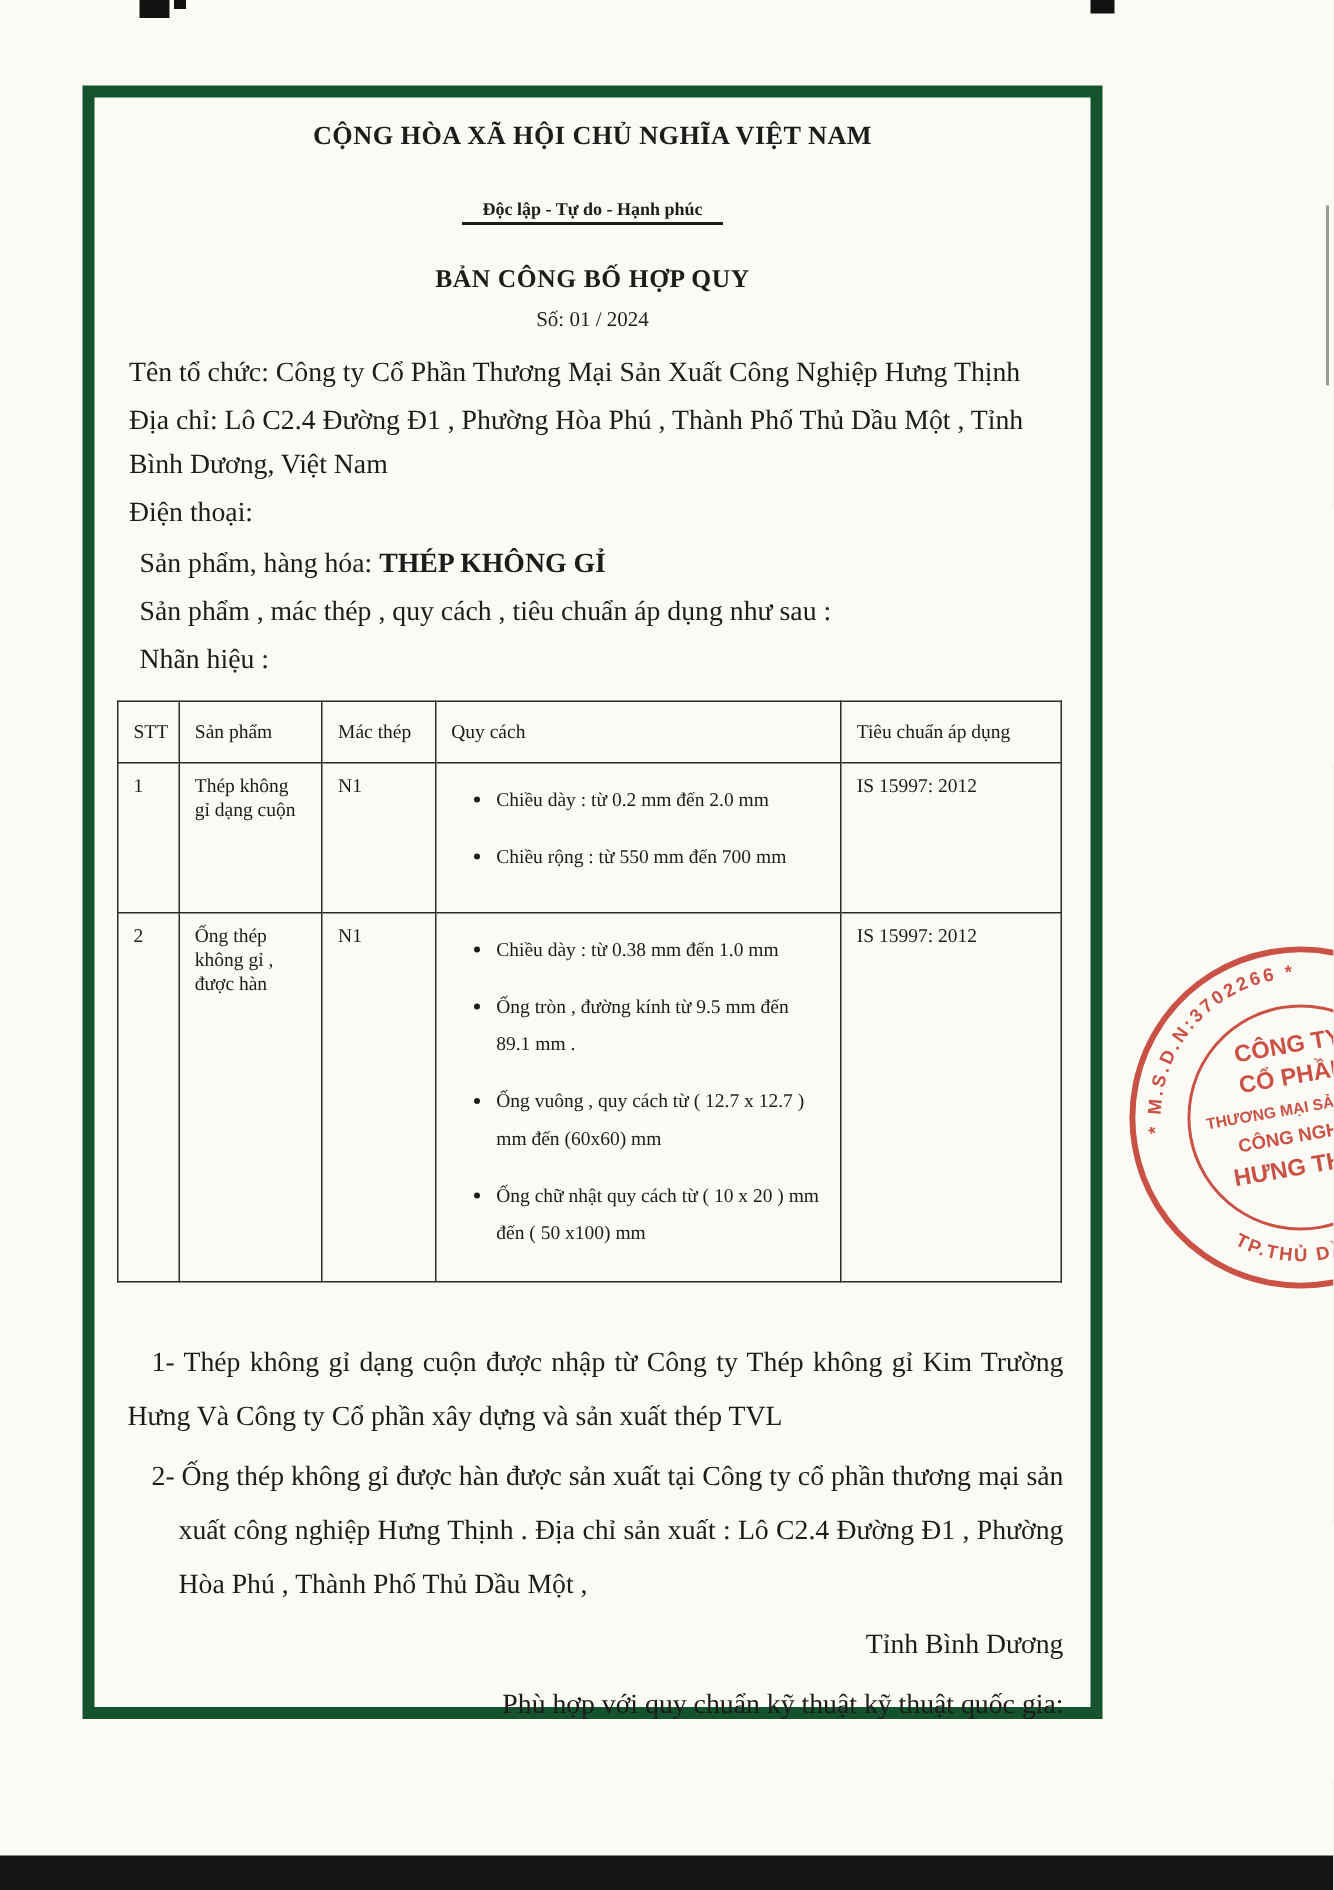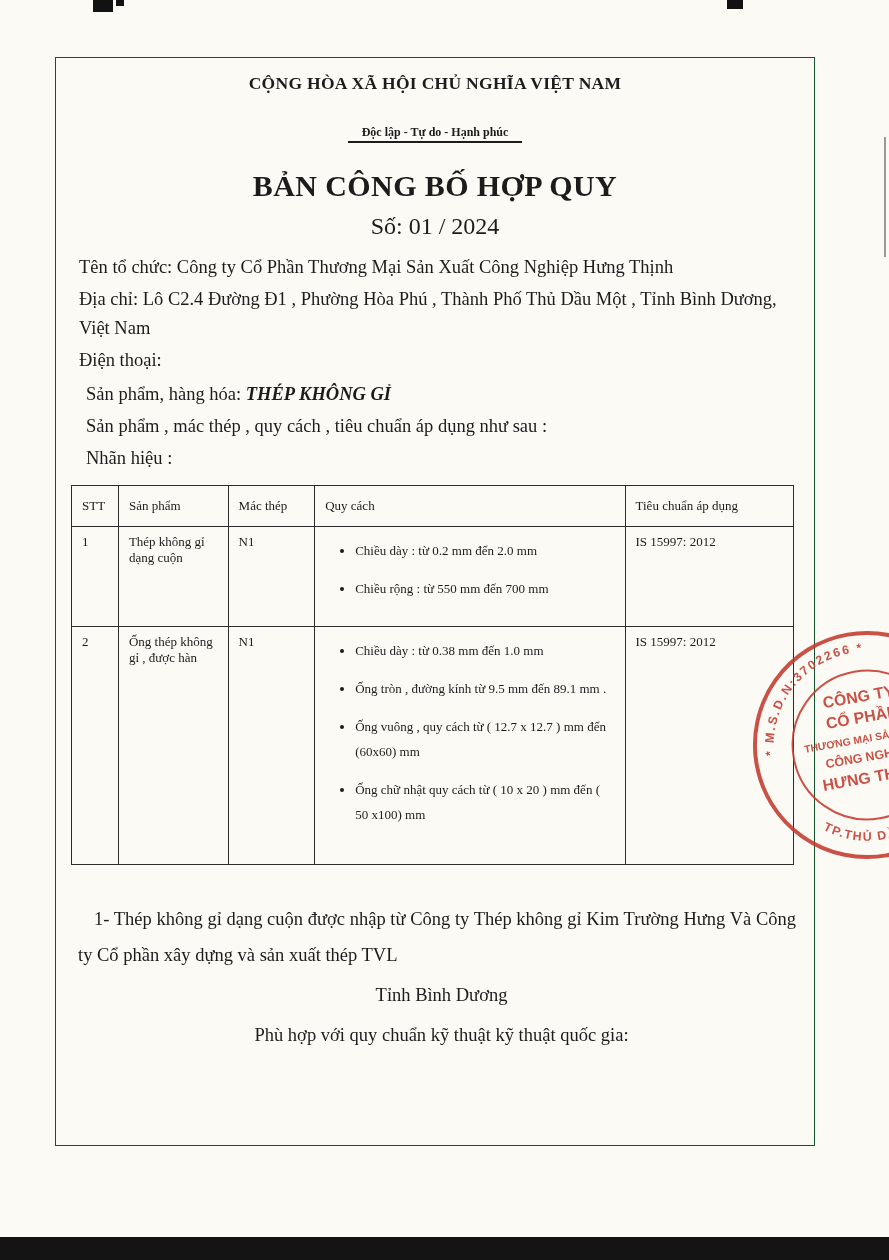--- a/index.html
+++ b/index.html
@@ -20,43 +20,43 @@
   .scan-mark{position:absolute;background:#121212;}
   .mark-1{left:93px;top:0;width:20px;height:12px;}
   .mark-2{left:116px;top:0;width:8px;height:6px;}
   .mark-3{left:727px;top:0;width:16px;height:9px;}
   .bottom-bar{position:absolute;left:0;bottom:0;width:100%;height:23px;background:#141414;}
   .edge-line{position:absolute;right:3px;top:137px;width:2px;height:120px;background:#9a9a93;}
 
   
   .frame{
     position:absolute;left:55px;top:57px;
-    width:760px;height:1089px;
-    border:1px solid #14532d;
+    width:680px;height:1089px;
+    border:8px solid #14532d;
     box-sizing:border-box;
     padding:15px 14px 16px 14px;
   }
 
   .nat-header{text-align:center;}
   .nat-title{font-weight:bold;font-size:17.5px;letter-spacing:.3px;}
   .nat-motto{
     display:inline-block;font-weight:bold;font-size:12px;
     border-bottom:2px solid #1c1c1c;
     padding:2px 14px 1px 14px;margin-top:11px;
   }
   .doc-title{
-    text-align:center;font-weight:bold;font-size:30px;
+    text-align:center;font-weight:bold;font-size:17px;
     letter-spacing:.4px;margin:26px 0 0 0;
   }
-  .doc-number{text-align:center;font-size:24px;margin-top:10px;}
+  .doc-number{text-align:center;font-size:14px;margin-top:10px;}
 
   .intro{margin-top:13px;}
   .intro p{margin:0 0 3px 9px;font-size:18.5px;line-height:29px;}
   .intro p.indent-more{margin-left:16px;}
-  .product-value{font-weight:bold;font-style:italic;}
+  .product-value{font-weight:bold;}
   .gap-top{margin-top:5px !important;}
 
   
   .spec-table{
     width:99%;margin:12px 0 0 1px;
     border-collapse:collapse;table-layout:fixed;
     font-size:13px;
   }
   .spec-table th,.spec-table td{
     border:1.6px solid #2b2b2b;
@@ -75,21 +75,21 @@
   .row-1 td{height:100px;}
   .row-2 td{height:238px;}
   .spec-list{margin:4px 0 0 0;padding-left:30px;}
   .spec-list li{margin-bottom:13px;line-height:25px;}
 
   
   .notes{margin-top:36px;font-size:18.5px;line-height:36px;text-align:justify;}
   .notes p{margin:0 4px 4px 0;}
   .note-1{padding-left:8px;text-indent:16px;}
   .note-2{padding-left:42px;text-indent:-18px;}
-  .province,.conform-lead{margin-left:17px !important;text-align:center;}
+  .province,.conform-lead{margin-left:17px !important;text-align:right;}
   .conform-body{text-indent:28px;text-align:justify;margin-top:2px !important;}
 
   
   .stamp{
     position:absolute;
     right:-97px;top:626px;
     width:238px;height:238px;
     transform:rotate(-10deg);
     opacity:.88;
     pointer-events:none;
@@ -170,20 +170,21 @@
               <li>Ống chữ nhật quy cách từ ( 10 x 20 ) mm đến ( 50 x100) mm</li>
             </ul>
           </td>
           <td class="c-tc">IS 15997: 2012</td>
         </tr>
       </tbody>
     </table>
 
     <div class="notes">
       <p class="note-1">1- Thép không gỉ dạng cuộn được nhập từ Công ty Thép không gỉ Kim Trường Hưng Và Công ty Cổ phần xây dựng và sản xuất thép TVL</p>
+      <p class="note-2">2- Ống thép không gỉ được hàn được sản xuất tại Công ty cổ phần thương mại sản xuất công nghiệp Hưng Thịnh . Địa chỉ sản xuất : Lô C2.4 Đường Đ1 , Phường Hòa Phú , Thành Phố Thủ Dầu Một ,</p>
       <p class="province">Tỉnh Bình Dương</p>
       <p class="conform-lead">Phù hợp với quy chuẩn kỹ thuật kỹ thuật quốc gia:</p>
     </div>
 
   </div>
 
   <svg class="stamp" viewBox="0 0 240 240" aria-hidden="true">
     <defs>
       <path id="arcTop" d="M 26,120 A 94,94 0 0 1 214,120"></path>
       <path id="arcBottom" d="M 40,172 A 94,94 0 0 0 200,172"></path>

